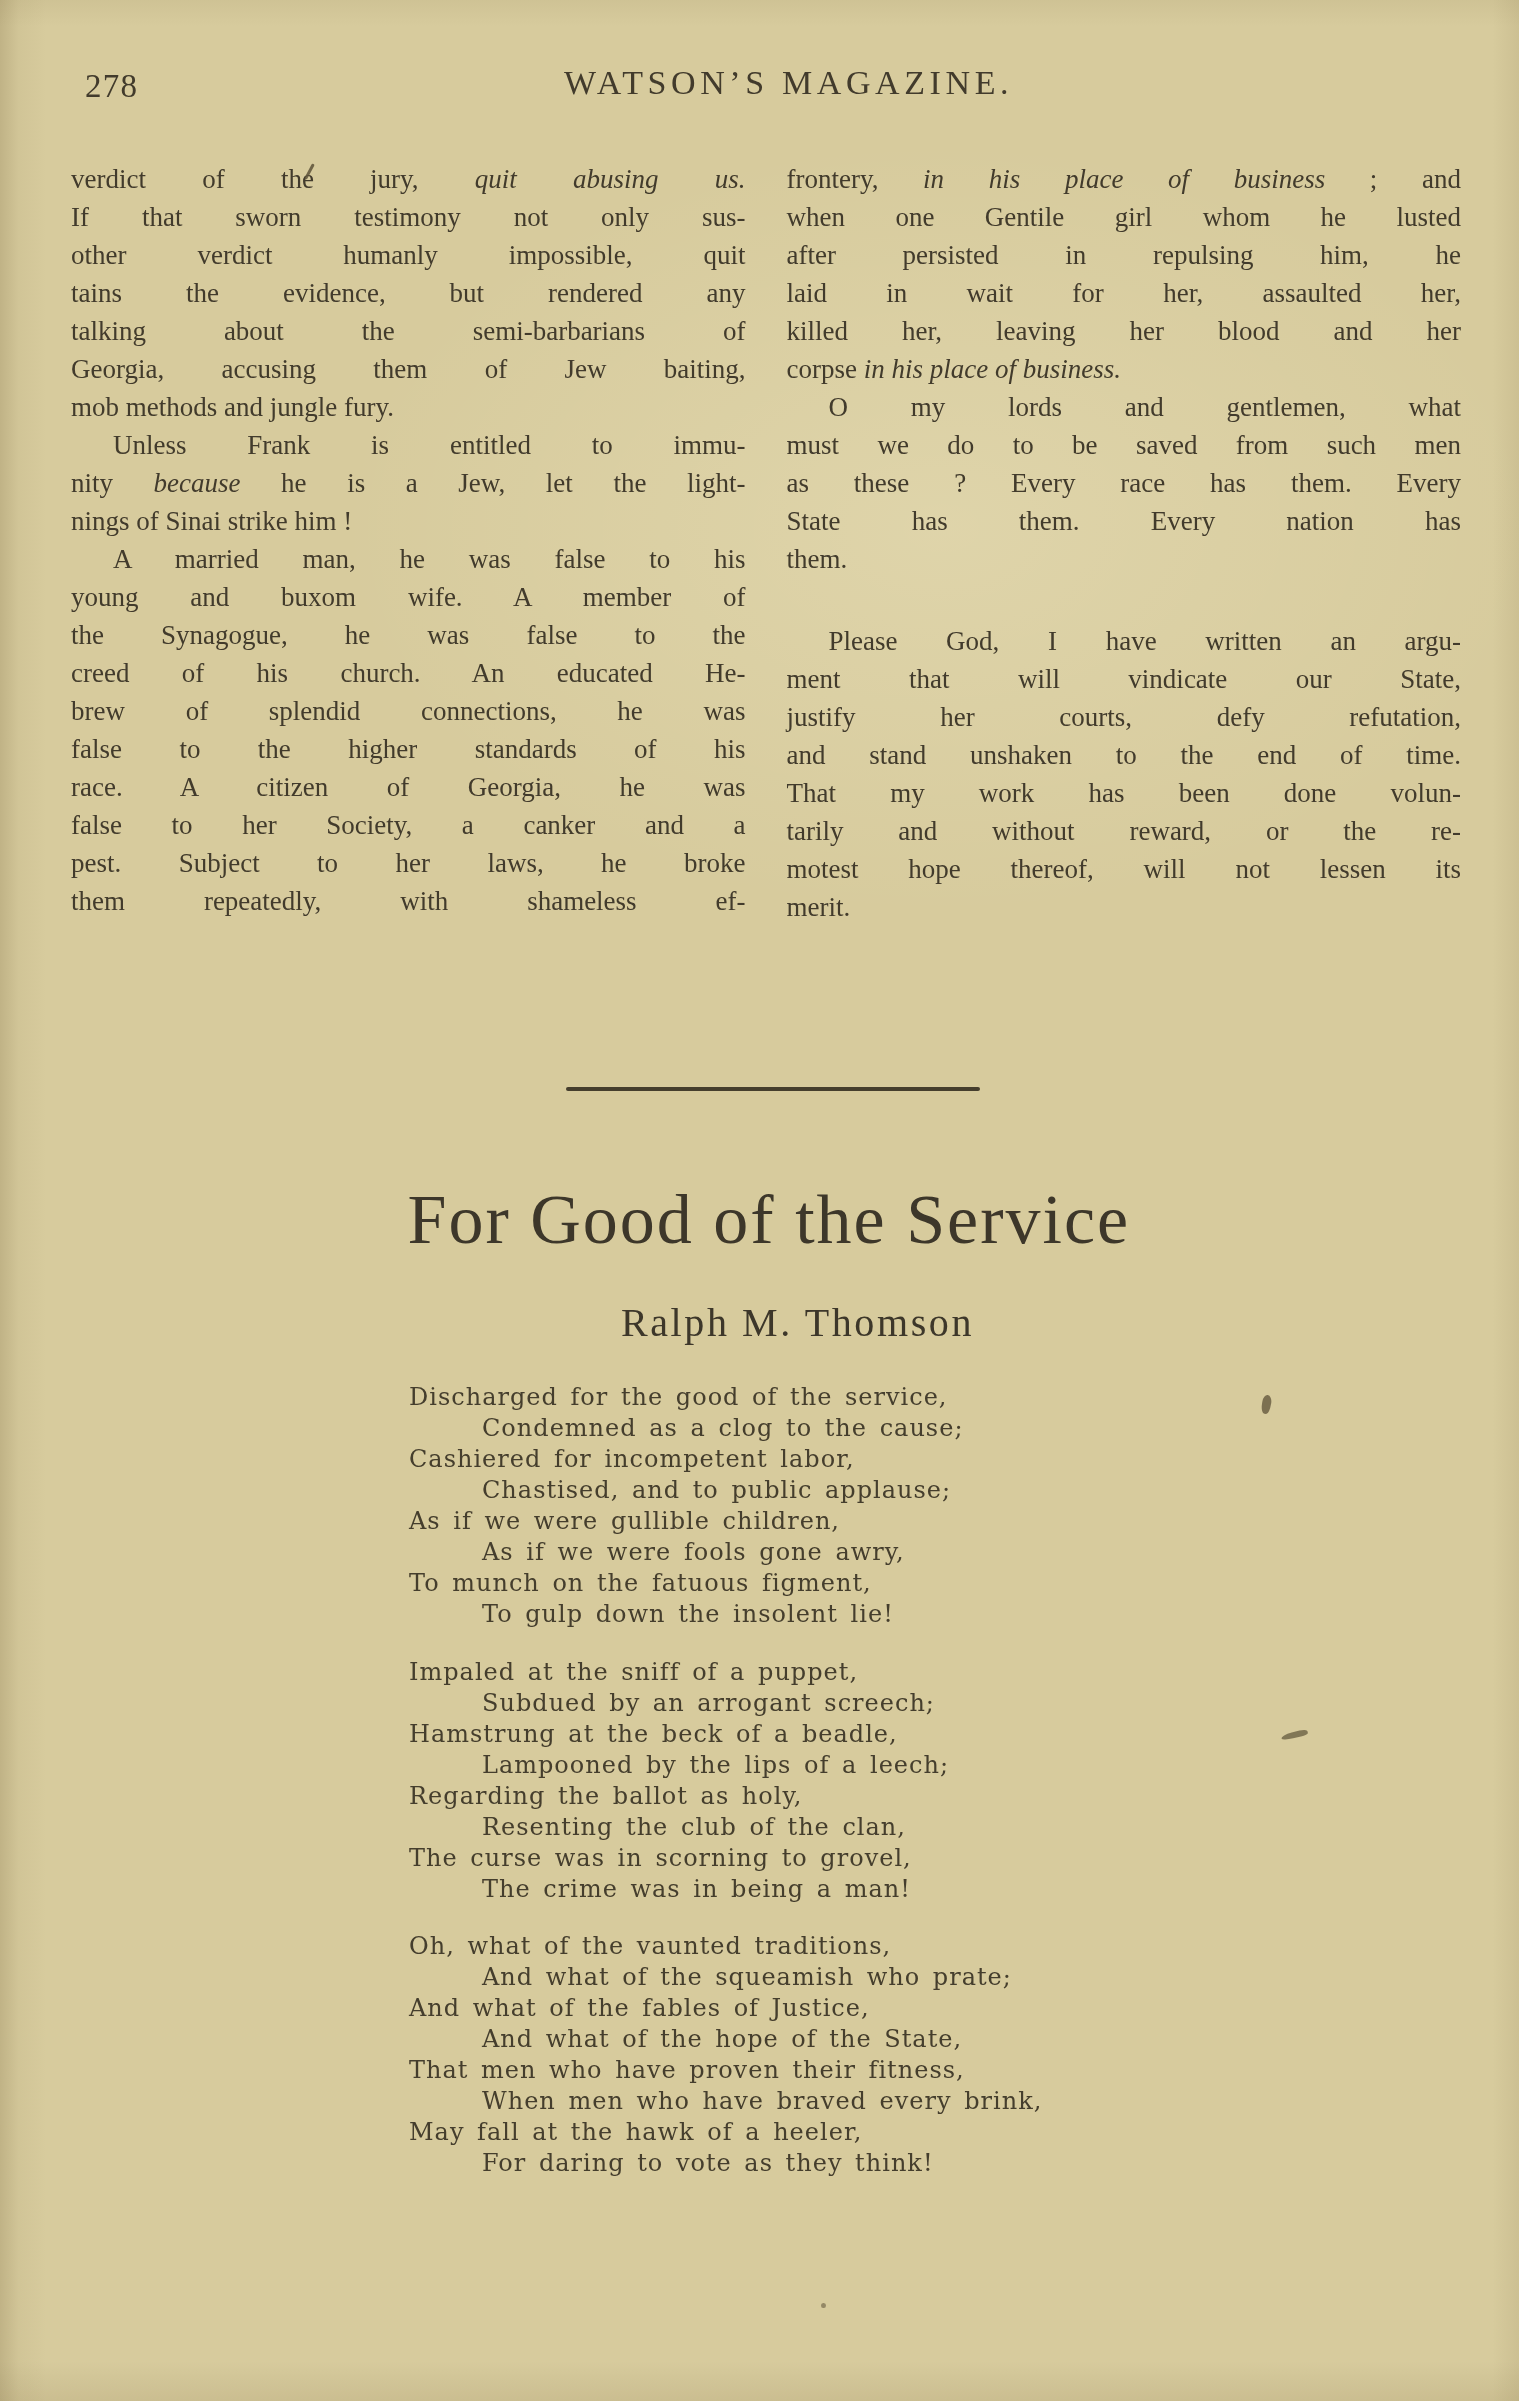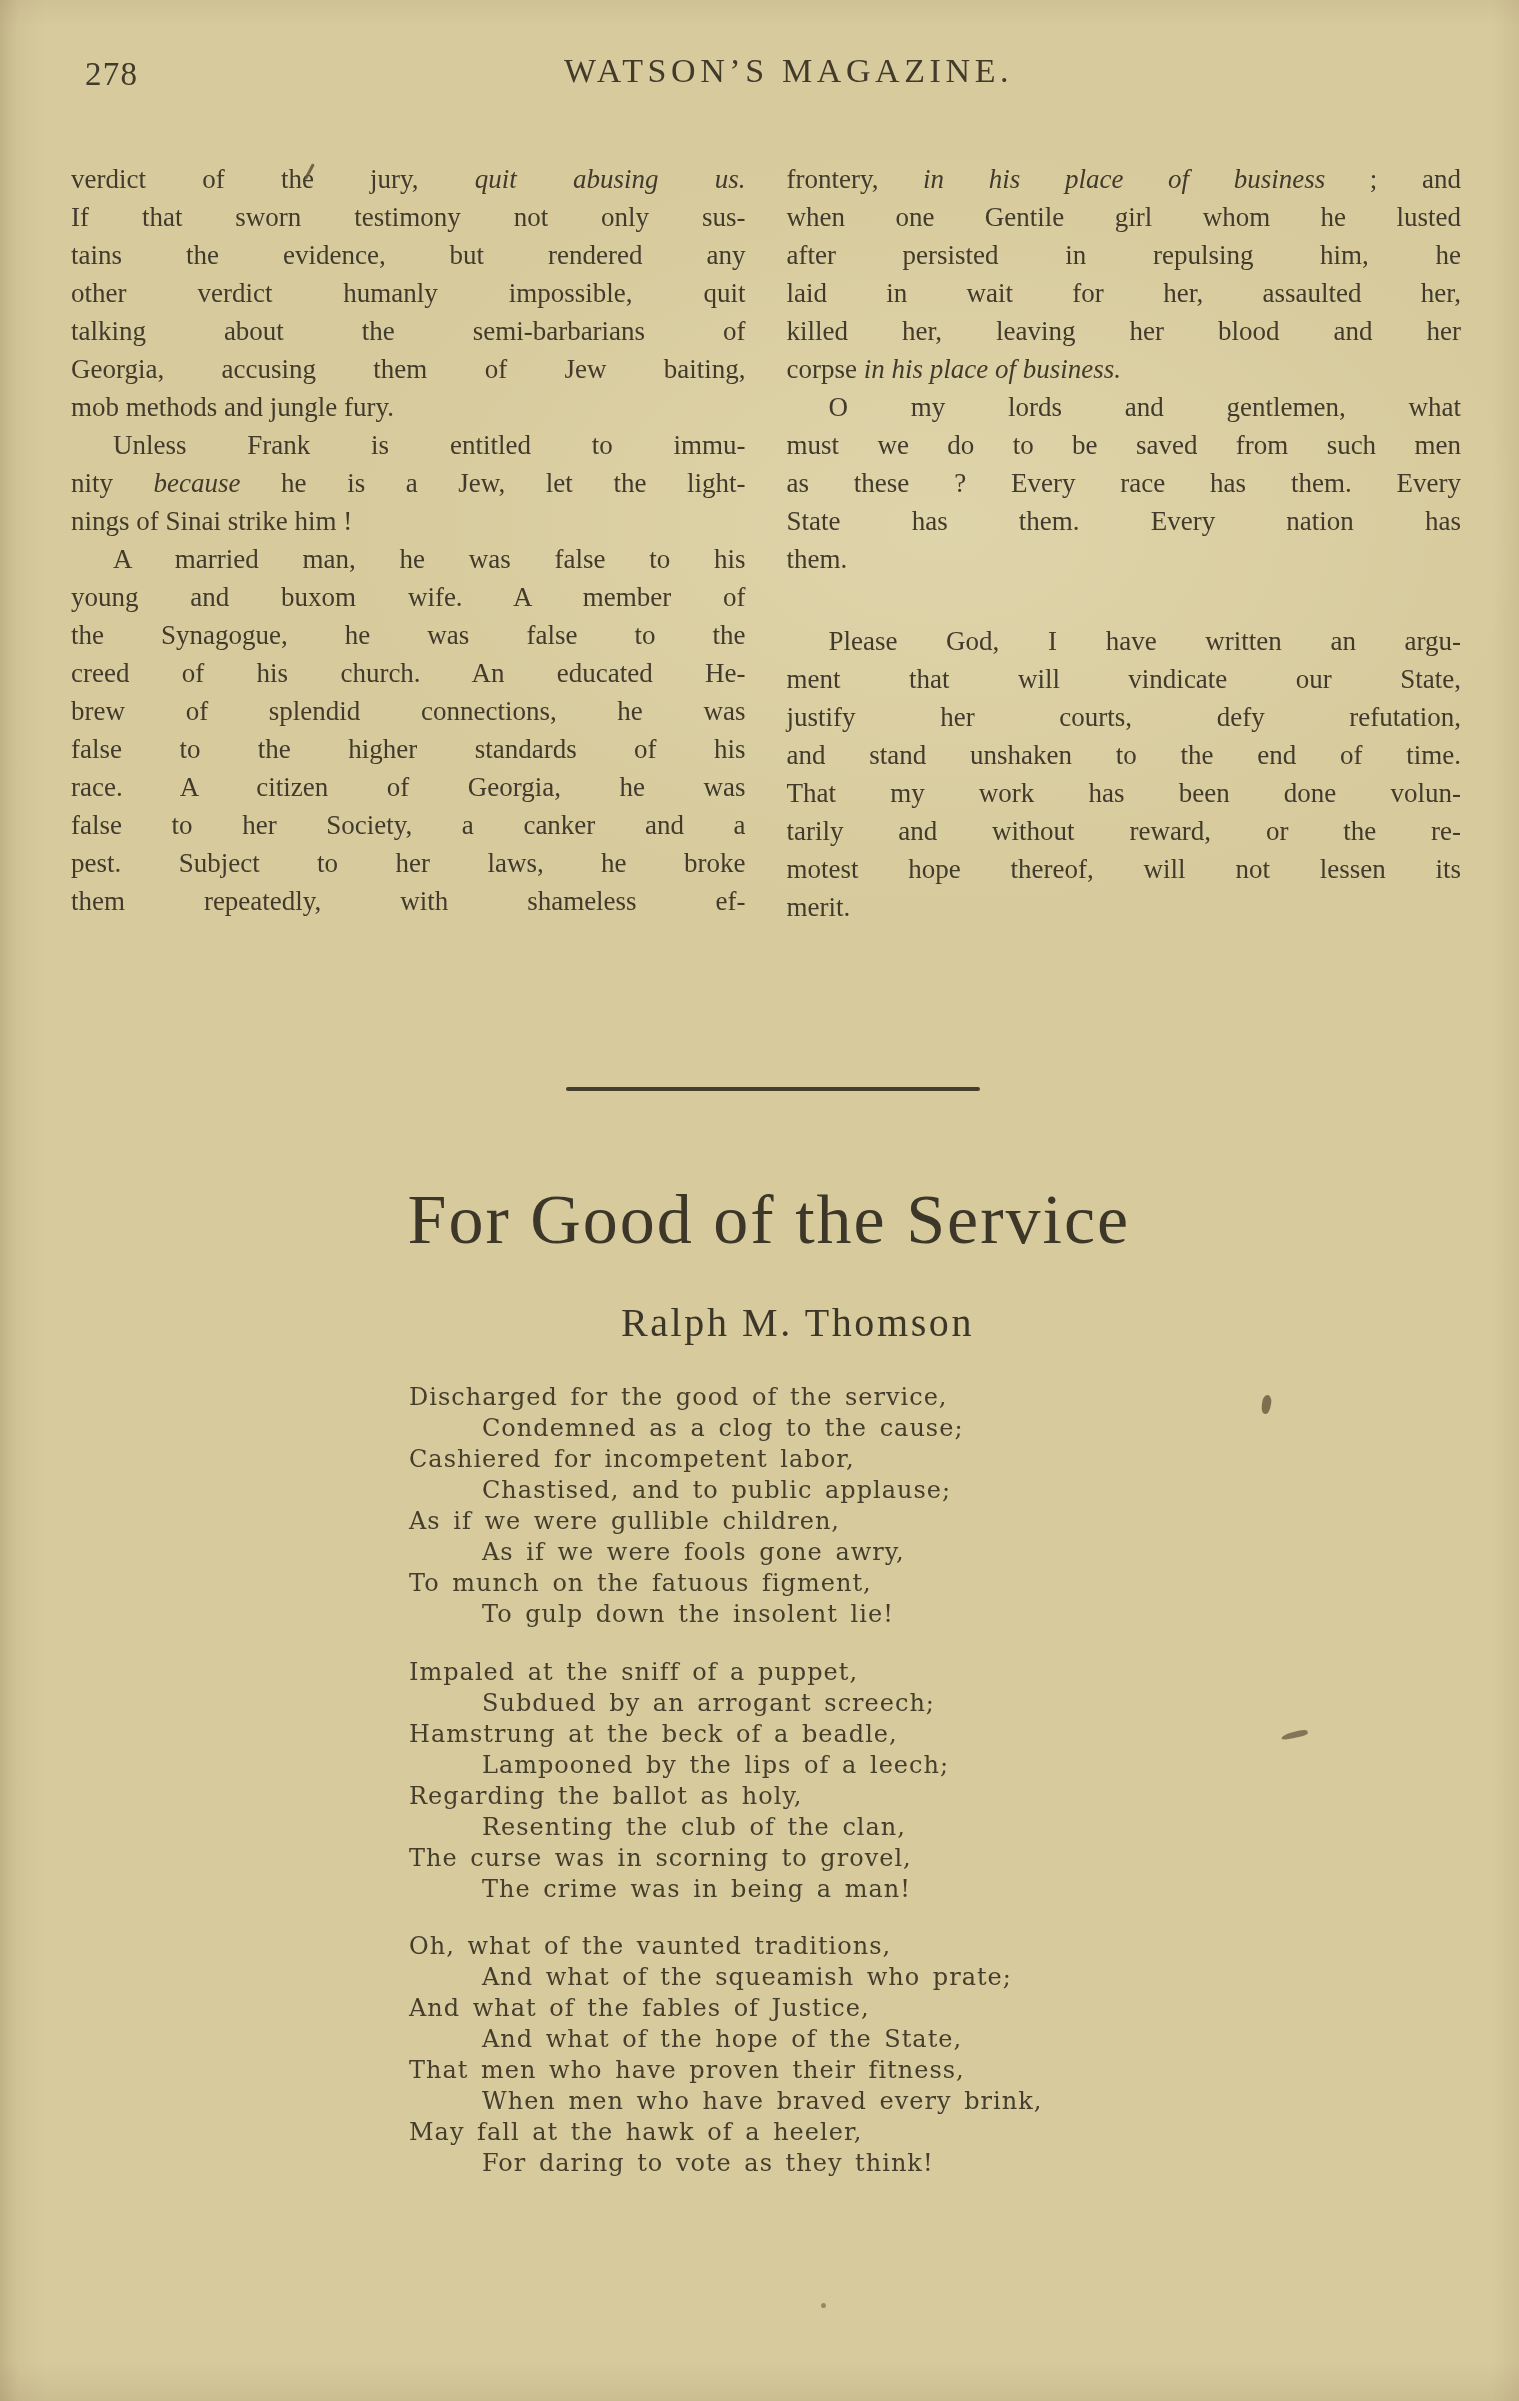--- a/index.html
+++ b/index.html
@@ -12,21 +12,21 @@
       linear-gradient(90deg, rgba(110,92,52,0.22) 0px, rgba(110,92,52,0.06) 18.5px, rgba(110,92,52,0) 46px),
       linear-gradient(270deg, rgba(110,92,52,0.10) 0px, rgba(110,92,52,0) 26.5px),
       linear-gradient(0deg, rgba(110,92,52,0.12) 0px, rgba(110,92,52,0) 40px),
       linear-gradient(180deg, rgba(110,92,52,0.08) 0px, rgba(110,92,52,0) 26.5px),
       #d7cb9d;
     color:#423b2c;
     font-family:"Liberation Serif", serif;
     overflow:hidden;
   }
   
-  .header{position:absolute;top:52px;left:0;right:0;height:46px;}
+  .header{position:absolute;top:64px;left:0;right:0;height:46px;}
   .page-number{
     position:absolute;left:85px;top:4px;
     font-size:33px;letter-spacing:1.3px;
   }
   .magazine-title{
     position:absolute;left:0;right:0;top:0;text-align:center;
     transform:translateX(29px);
     font-size:34px;letter-spacing:4.6px;font-weight:normal;
   }
   
@@ -98,22 +98,22 @@
 
   <div class="header">
     <span class="page-number">278</span>
     <div class="magazine-title">WATSON’S MAGAZINE.</div>
   </div>
 
   <div class="columns">
     <div class="col">
         <div class="bline"><span>verdict of the jury, </span><span class="em">quit abusing us.</span></div>
         <div class="bline"><span>If that sworn testimony not only sus-</span></div>
+        <div class="bline"><span>other verdict humanly impossible, quit</span></div>
         <div class="bline"><span>tains the evidence, but rendered any</span></div>
-        <div class="bline"><span>other verdict humanly impossible, quit</span></div>
         <div class="bline"><span>talking about the semi-barbarians of</span></div>
         <div class="bline"><span>Georgia, accusing them of Jew baiting,</span></div>
         <div class="bline end"><span>mob methods and jungle fury.</span></div>
         <div class="bline indent"><span>Unless Frank is entitled to immu-</span></div>
         <div class="bline"><span>nity </span><span class="em">because</span><span> he is a Jew, let the light-</span></div>
         <div class="bline end"><span>nings of Sinai strike him !</span></div>
         <div class="bline indent"><span>A married man, he was false to his</span></div>
         <div class="bline"><span>young and buxom wife.  A member of</span></div>
         <div class="bline"><span>the Synagogue, he was false to the</span></div>
         <div class="bline"><span>creed of his church. An educated He-</span></div>

